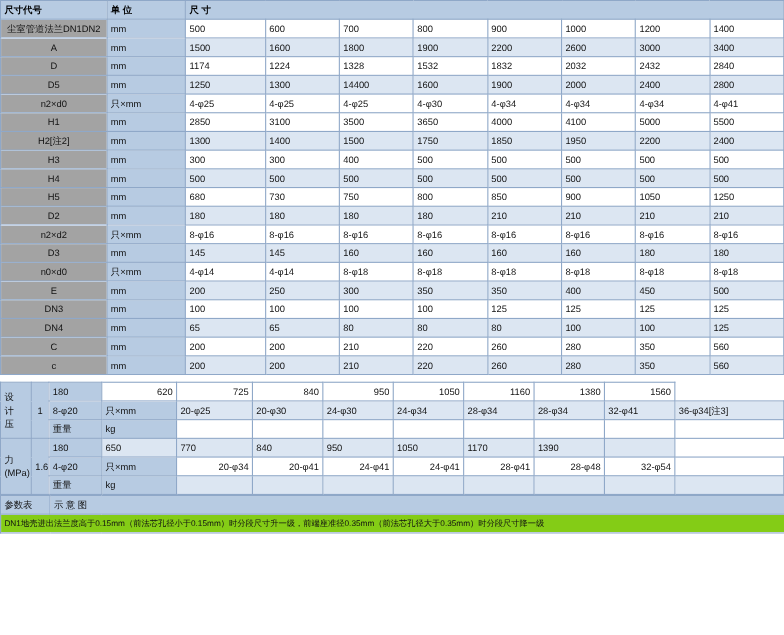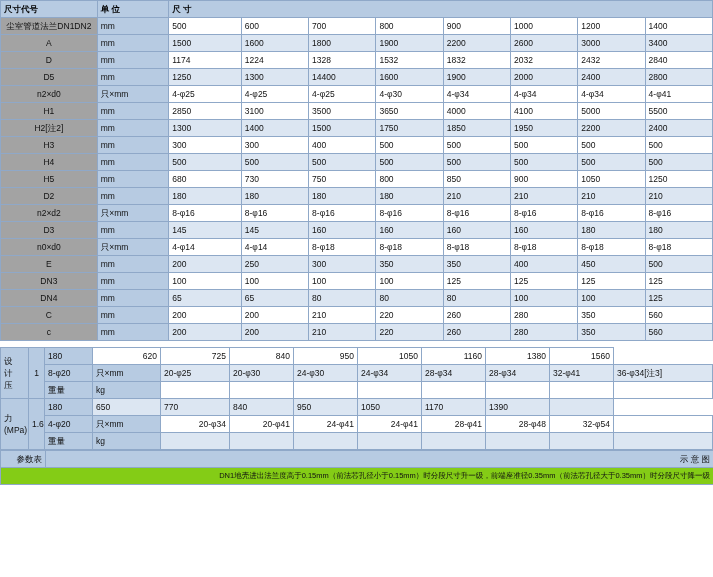--- a/index.html
+++ b/index.html
@@ -51,21 +51,21 @@
   .val { background: #ffffff; text-align: left; }
   .val-alt { background: #dce6f2; text-align: left; }
   
   .pblock td { height: 17px; }
   .pl { background:#b7cbe2; text-align:left; }
   .pv { background:#ffffff; text-align:right; }
   .pv-alt { background:#dce6f2; text-align:left;margin-left:32px; }
   
   .foot-label { background:#b7cbe2; text-align:left; }
   .foot-note { background:#84cc16; text-align:left; font-size:7.5px; }
-  .note-row td { height: 14px; line-height:11px;text-align:right; }
+  .note-row td { height: 14px; line-height:11px; }
   .tall { height: 20px; }
   .cen { text-align:center; }
 </style>
 </head>
 <body>
 
 <div id="page">
 
   <table class="spec">
     <colgroup>

